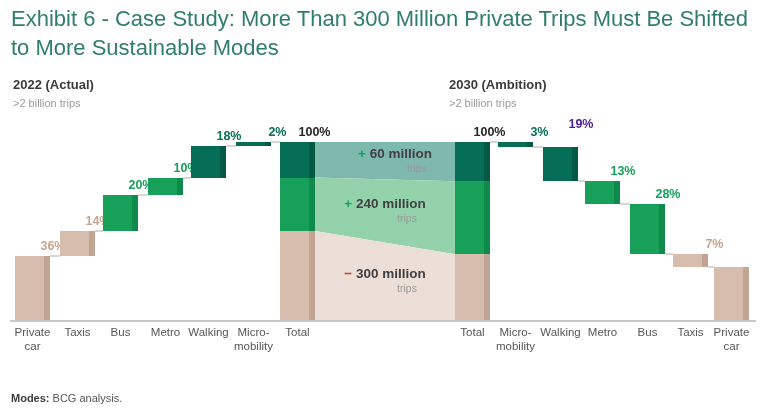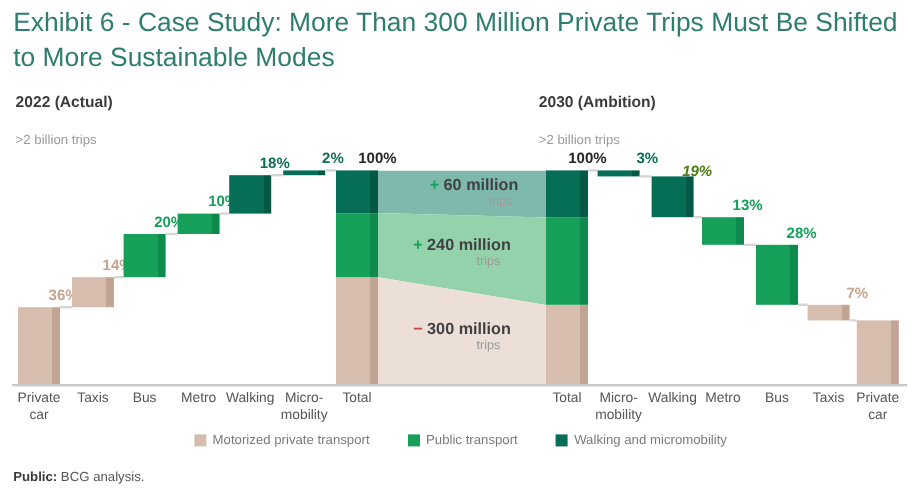--- a/index.html
+++ b/index.html
@@ -5,21 +5,21 @@
   * { margin:0; padding:0; box-sizing:border-box; }
   html,body { background:#ffffff; }
   body { font-family:"Liberation Sans", sans-serif; }
   .page { position:relative; width:768px; height:420px; background:#ffffff; overflow:hidden; }
 
   .title { position:absolute; left:11px; top:5px; width:748px;
            font-size:22px; font-weight:500; color:#2e7d6e; line-height:1.3; }
 
   .chart-head { position:absolute; top:77px; }
   .chart-head .head { font-size:13px; font-weight:700; color:#3b3b3b; }
-  .chart-head .sub  { font-size:11px; color:#9b9b9b; margin-top:19px; }
+  .chart-head .sub  { font-size:11px; color:#9b9b9b; margin-top:5px; }
   .chart-head.left  { left:13px; }
   .chart-head.right { left:449px; }
 
   #chart-canvas { position:absolute; inset:0; }
   .bar  { position:absolute; }
   .pct  { position:absolute; width:66px; text-align:right; font-size:12.5px; font-weight:700; }
   .xlab { position:absolute; width:74px; text-align:center; font-size:11.5px; color:#565656; line-height:1.18; }
   .connector { position:absolute; height:0; border-top:2px dashed #d6d6d6; }
   .axis { position:absolute; background:#c9c9c9; }
 
@@ -91,21 +91,21 @@
       <div class="bar" style="left: 455px; width: 35px; top: 181.16px; height: 72.98px; background: linear-gradient(90deg, rgb(22, 160, 90) 0px, rgb(22, 160, 90) 82%, rgb(14, 138, 76) 82%, rgb(14, 138, 76) 100%);"></div>
       <div class="bar" style="left: 455px; width: 35px; top: 142px; height: 39.16px; background: linear-gradient(90deg, rgb(6, 110, 87) 0px, rgb(6, 110, 87) 82%, rgb(4, 88, 68) 82%, rgb(4, 88, 68) 100%);"></div>
       <div class="pct" style="left: 439.5px; top: 125px; color: rgb(38, 38, 38);">100%</div>
       <div class="xlab" style="left: 435.5px; top: 326px;">Total</div>
       <div class="connector" style="left: 490px; width: 8px; top: 141px;"></div>
       <div class="bar" style="left: 498px; width: 35px; top: 142px; height: 5.34px; background: linear-gradient(90deg, rgb(6, 110, 87) 0px, rgb(6, 110, 87) 82%, rgb(4, 88, 68) 82%, rgb(4, 88, 68) 100%);"></div>
       <div class="pct" style="left: 482.5px; top: 125px; color: rgb(11, 110, 85);">3%</div>
       <div class="xlab" style="left: 478.5px; top: 326px;">Micro-<br>mobility</div>
       <div class="connector" style="left: 533px; width: 10px; top: 146.34px;"></div>
       <div class="bar" style="left: 543px; width: 35px; top: 147.34px; height: 33.82px; background: linear-gradient(90deg, rgb(6, 110, 87) 0px, rgb(6, 110, 87) 82%, rgb(4, 88, 68) 82%, rgb(4, 88, 68) 100%);"></div>
-      <div class="pct" style="left: 527.5px; top: 136px; color: #4d7c0f; font-style: italic;">19%</div>
+      <div class="pct" style="left: 527.5px; top: 117px; color: #4c1d95;">19%</div>
       <div class="xlab" style="left: 523.5px; top: 326px;">Walking</div>
       <div class="connector" style="left: 578px; width: 7px; top: 180.16px;"></div>
       <div class="bar" style="left: 585px; width: 35px; top: 181.16px; height: 23.14px; background: linear-gradient(90deg, rgb(22, 160, 90) 0px, rgb(22, 160, 90) 82%, rgb(14, 138, 76) 82%, rgb(14, 138, 76) 100%);"></div>
       <div class="pct" style="left: 569.5px; top: 164.16px; color: rgb(22, 160, 90);">13%</div>
       <div class="xlab" style="left: 565.5px; top: 326px;">Metro</div>
       <div class="connector" style="left: 620px; width: 10px; top: 203.3px;"></div>
       <div class="bar" style="left: 630px; width: 35px; top: 204.3px; height: 49.84px; background: linear-gradient(90deg, rgb(22, 160, 90) 0px, rgb(22, 160, 90) 82%, rgb(14, 138, 76) 82%, rgb(14, 138, 76) 100%);"></div>
       <div class="pct" style="left: 614.5px; top: 187.3px; color: rgb(22, 160, 90);">28%</div>
       <div class="xlab" style="left: 610.5px; top: 326px;">Bus</div>
       <div class="connector" style="left: 665px; width: 8px; top: 253.14px;"></div>
@@ -123,31 +123,17 @@
       <div class="flow-label" style="left: 315px; width: 140px; top: 195.975px;">
         <div class="flow-main"><span class="flow-sign" style="color: rgb(22, 160, 90);">+ </span><span>240 million</span></div>
         <div class="flow-trips">trips</div>
       </div>
       <div class="flow-label" style="left: 315px; width: 140px; top: 266.285px;">
         <div class="flow-main"><span class="flow-sign" style="color: rgb(192, 69, 58);">− </span><span>300 million</span></div>
         <div class="flow-trips">trips</div>
       </div>
     </div>
 
-  <div id="legend">
-      <span class="legend-item">
-        <span class="swatch" style="background: rgb(214, 189, 174);"></span>
-        <span class="legend-label">Motorized private transport</span>
-      </span>
-      <span class="legend-item">
-        <span class="swatch" style="background: rgb(22, 160, 90);"></span>
-        <span class="legend-label">Public transport</span>
-      </span>
-      <span class="legend-item">
-        <span class="swatch" style="background: rgb(6, 110, 87);"></span>
-        <span class="legend-label">Walking and micromobility</span>
-      </span>
-    </div>
 
   <div class="source">
-    <span class="src-label">Public:</span><span> BCG analysis.</span>
+    <span class="src-label">Modes:</span><span> BCG analysis.</span>
   </div>
 </div>
 
 </body></html>

